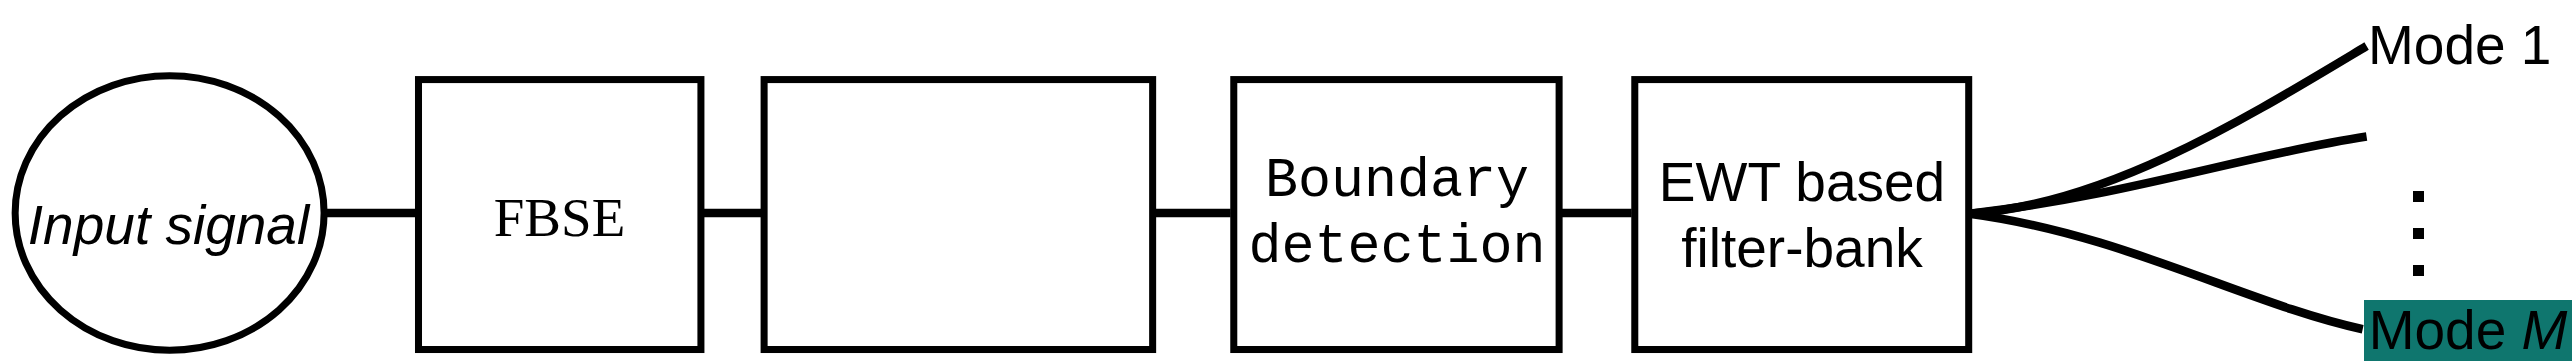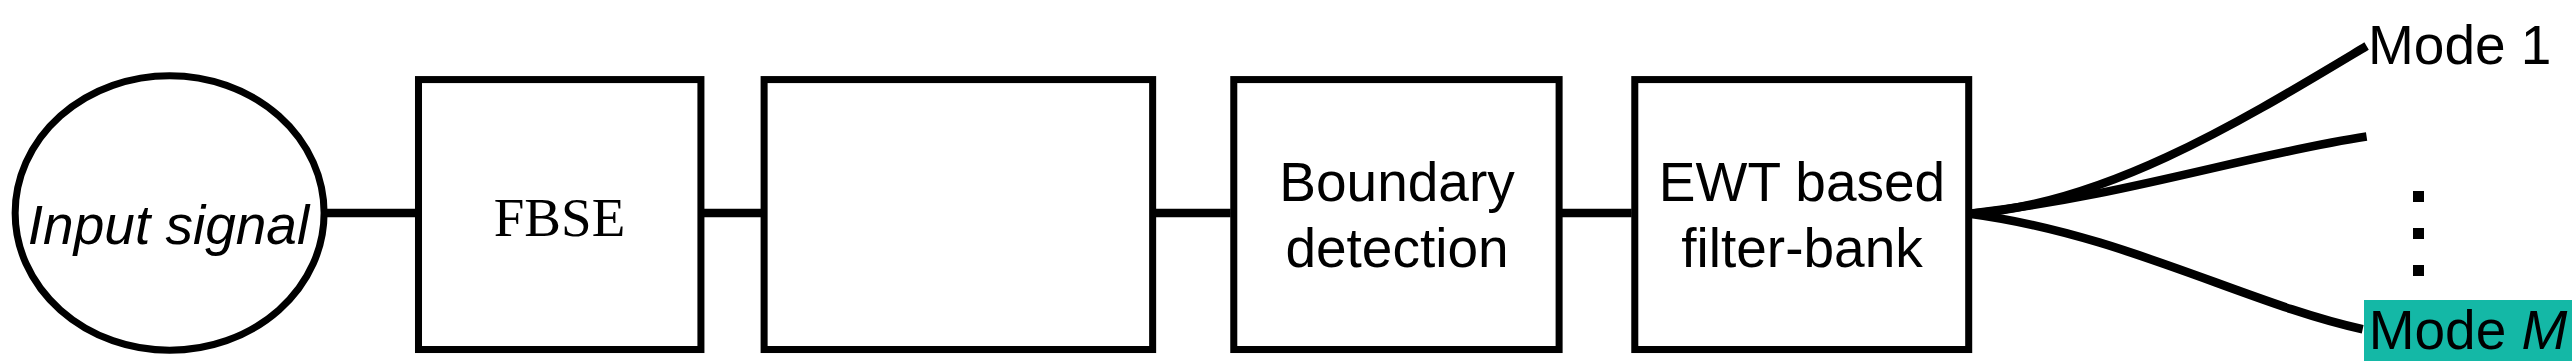--- a/index.html
+++ b/index.html
@@ -45,21 +45,21 @@
     color: #000000;
     font-size: 55px;
     line-height: 55px;
     font-family: Liberation Sans, sans-serif;
     white-space: nowrap;
   }
   .out-label .mode-italic {
     font-style: italic;
   }
   .highlighted {
-    background: #14b8a6;
+    background: #0f766e;
   }
   .vdots {
     position: absolute;
     display: flex;
     flex-direction: column;
     align-items: center;
   }
   .vdots span {
     display: block;
     width: 11px;
@@ -100,21 +100,21 @@
 
   <div class="node-label ellipse-label" style="left:14px; top:192px; width:309px; height:66px;font-style:italic;">
     <span>Input signal</span>
   </div>
 
   <div class="node-label" style="left:418px; top:116px; width:283px; height:203px;font-family:Liberation Serif, serif;">
     <span>FBSE</span>
   </div>
 
 
-  <div class="node-label" style="left:1234px; top:113px; width:326px; height:203px;">
+  <div class="node-label" style="left:1234px; top:113px; width:326px; height:203px;font-family:Liberation Mono, monospace;">
     <span>Boundary</span>
     <span>detection</span>
   </div>
 
   <div class="node-label" style="left:1635px; top:113px; width:334px; height:203px;text-align:center;">
     <span>EWT based</span>
     <span>filter-bank</span>
   </div>
 
   <div class="out-label" style="left:2368px; top:18px;">

